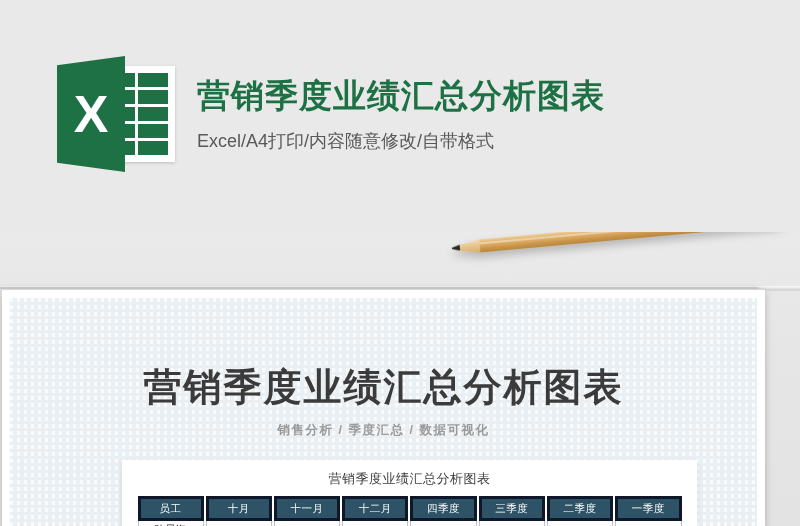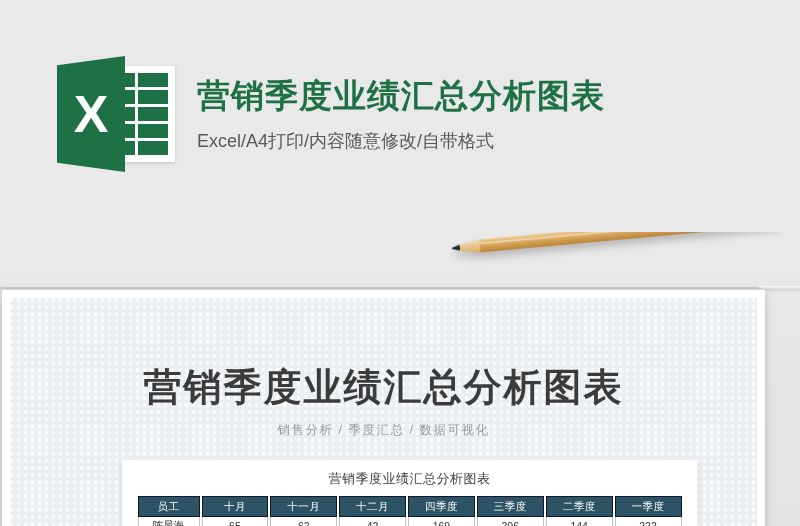--- a/index.html
+++ b/index.html
@@ -165,20 +165,21 @@
     line-height: 1.15;
   }
   #doc-breadcrumb {
     position: absolute;
     left: 0; right: 0;
     top: 124px;
     text-align: center;
     font-size: 12.5px;
     color: #9a9a9a;
     letter-spacing: 1.5px;
+    font-weight: bold;
   }
 
   
   #table-card {
     position: absolute;
     left: 112px;
     top: 162px;
     width: 575px;
     height: 90px;
     background: #ffffff;
@@ -200,21 +201,21 @@
     table-layout: fixed;
   }
   table.data th {
     background: #2f5366;
     color: #ffffff;
     font-size: 10.5px;
     font-weight: normal;
     height: 17px;
     text-align: center;
     letter-spacing: 0.5px;
-    border: 1px solid #0f172a;
+    border: 3px solid #0f172a;
   }
   table.data td {
     background: #ffffff;
     color: #333333;
     font-size: 10.5px;
     height: 16px;
     text-align: center;
     border-left: 1px solid #b9c6cd;
     border-right: 1px solid #b9c6cd;
     border-bottom: 1px solid #b9c6cd;

